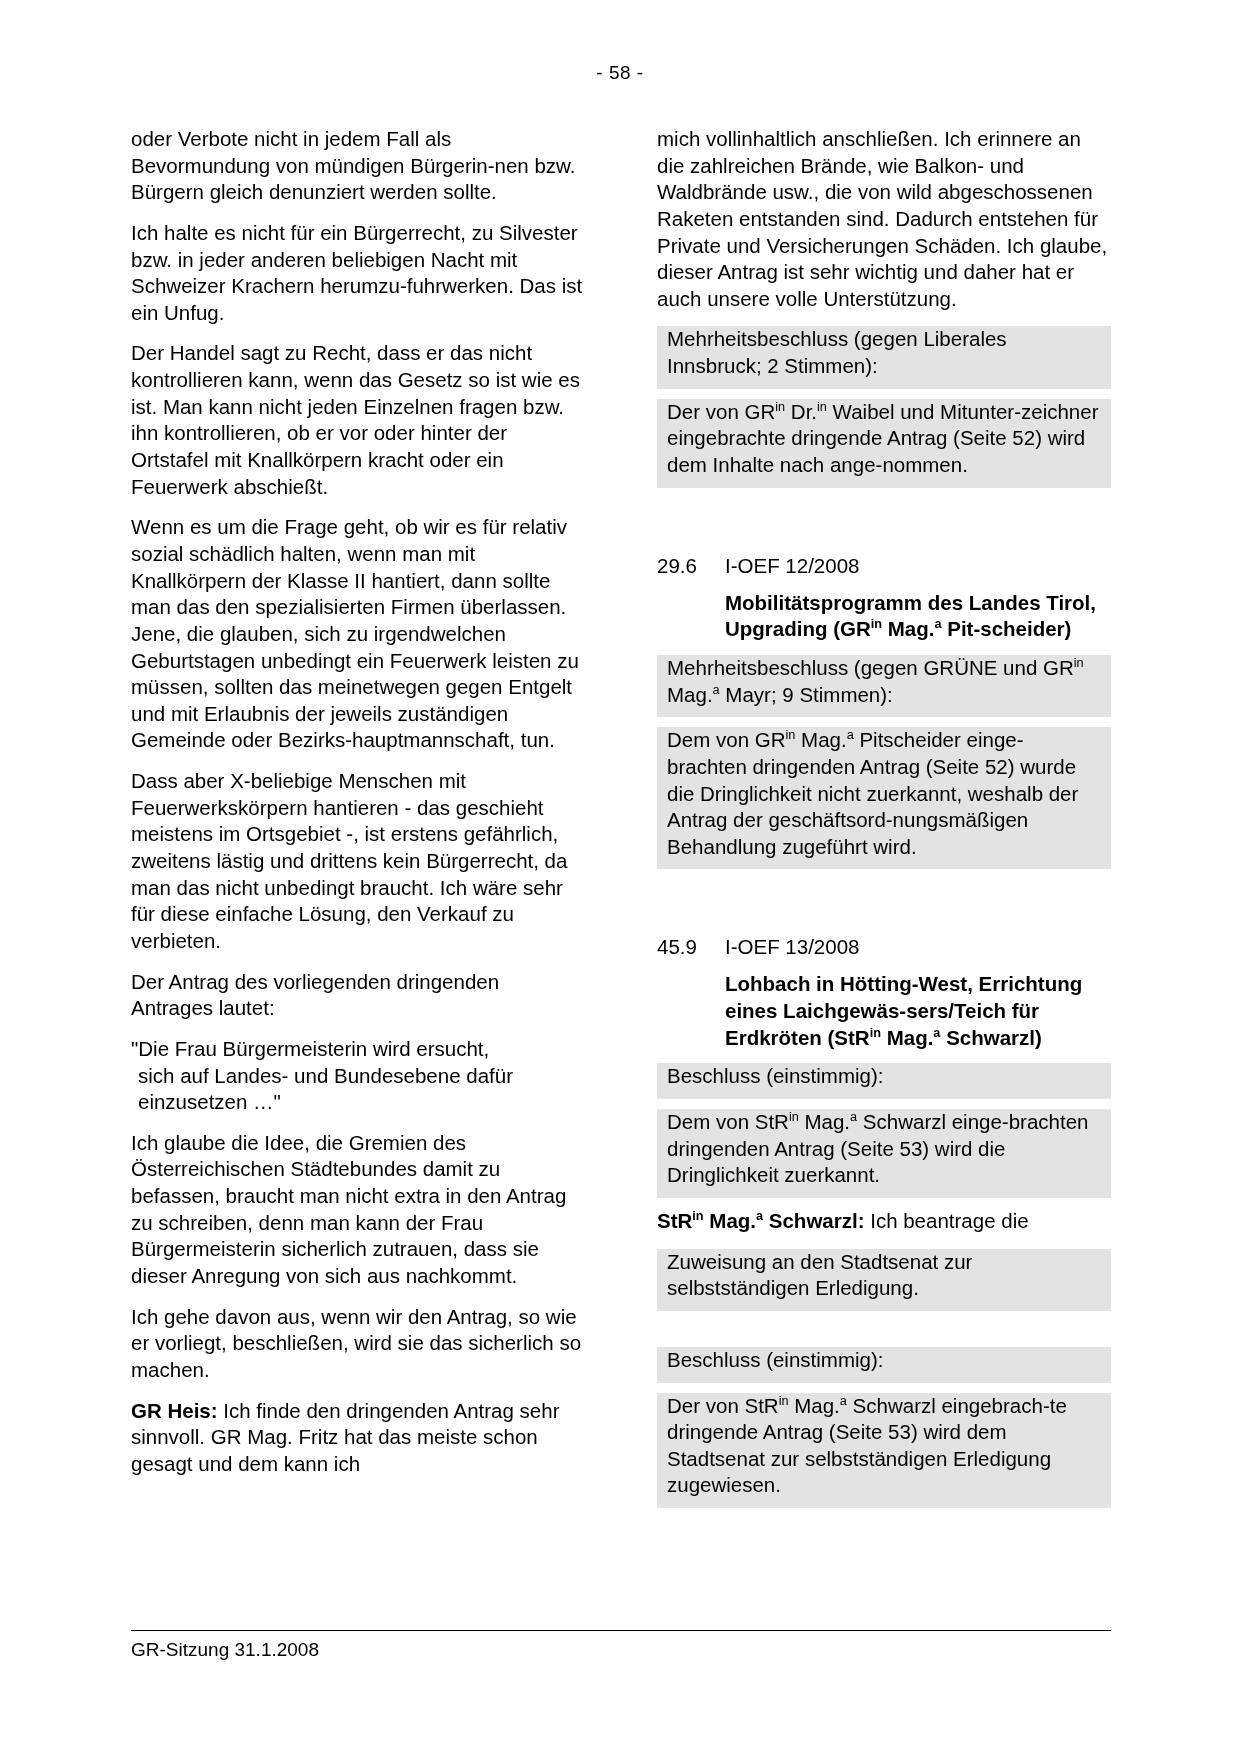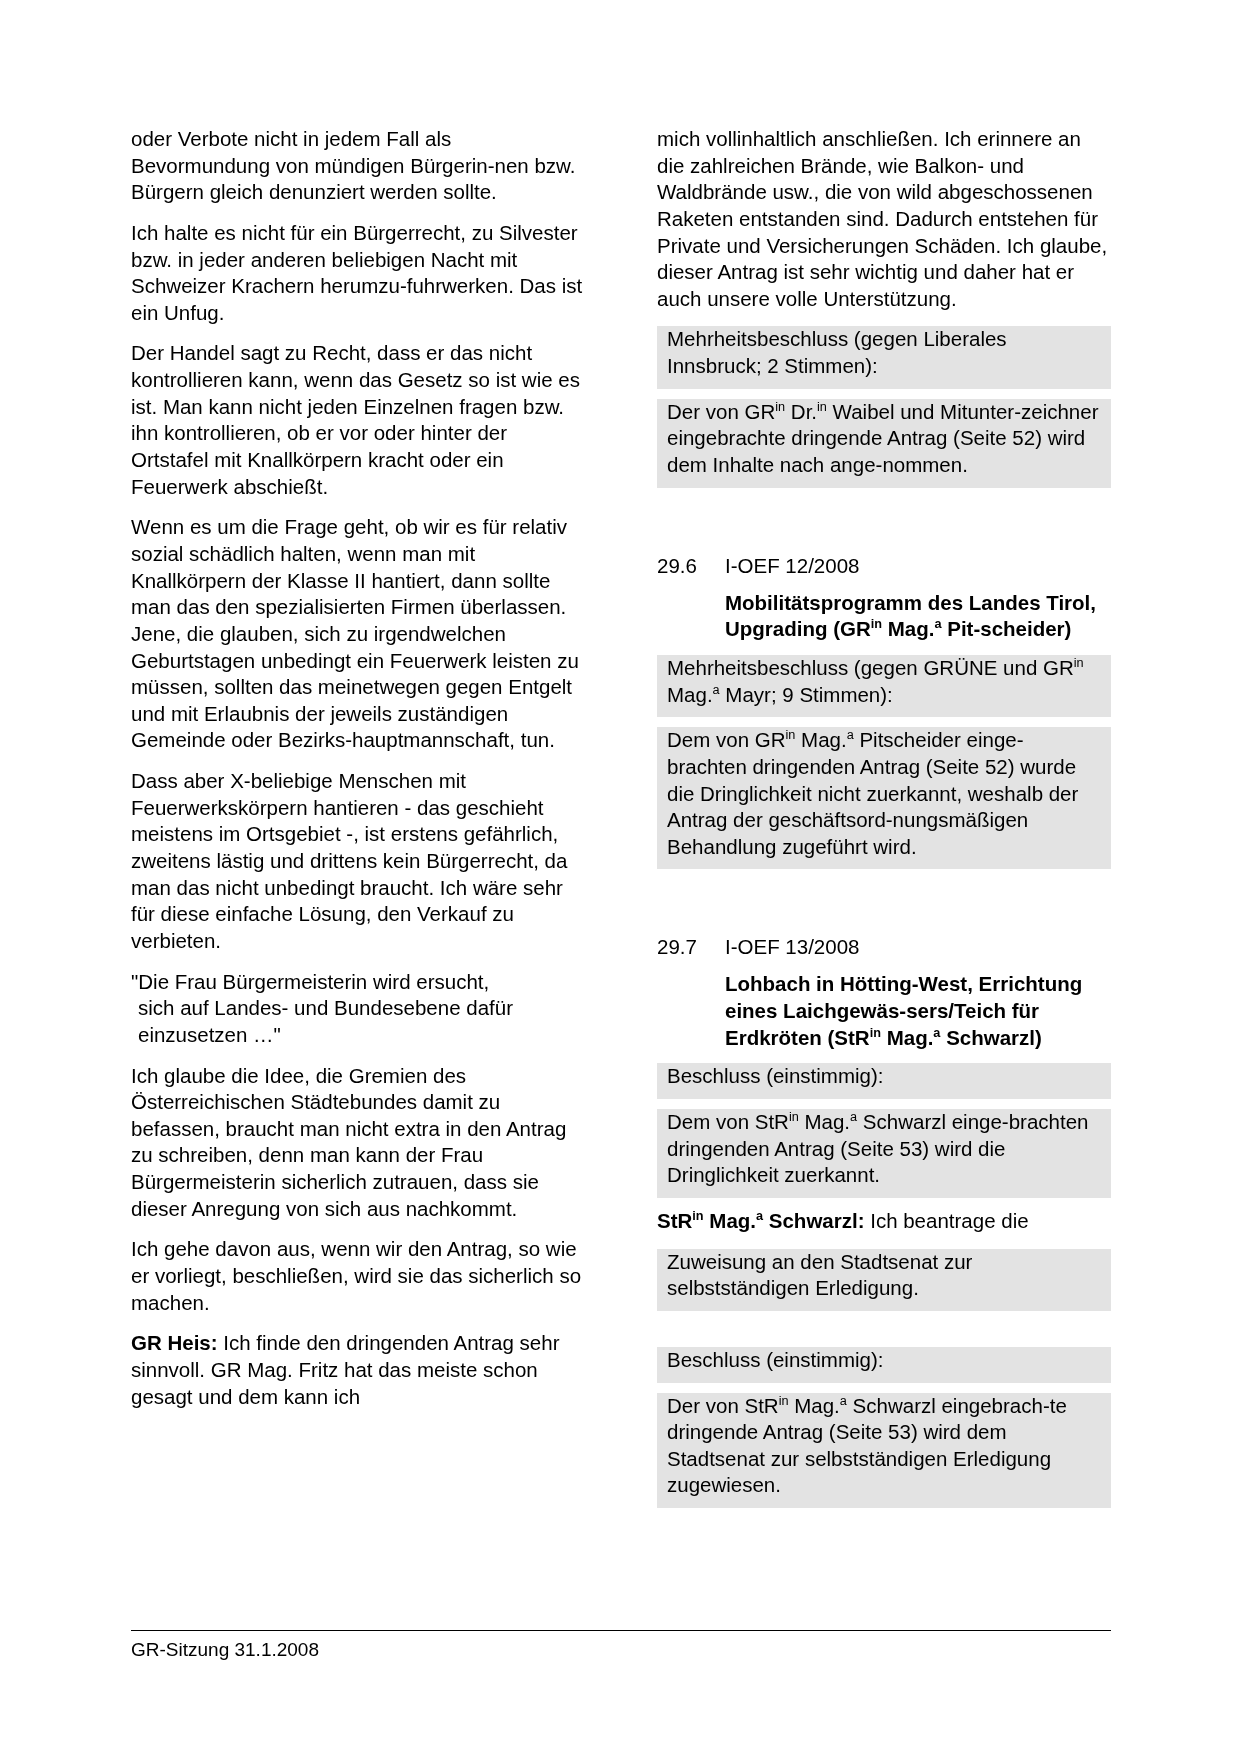--- a/index.html
+++ b/index.html
@@ -92,29 +92,31 @@
     top: 1639px;
     font-size: 19px;
     text-align: right;
   }
 </style>
 </head>
 <body>
 
 <div class="page">
 
+  <div class="page-number">- 58 -</div>
 
   <div class="columns">
 
     <div class="col">
       <p>oder Verbote nicht in jedem Fall als Bevormundung von mündigen Bürgerin-nen bzw. Bürgern gleich denunziert werden sollte.</p>
       <p>Ich halte es nicht für ein Bürgerrecht, zu Silvester bzw. in jeder anderen beliebigen Nacht mit Schweizer Krachern herumzu-fuhrwerken. Das ist ein Unfug.</p>
       <p>Der Handel sagt zu Recht, dass er das nicht kontrollieren kann, wenn das Gesetz so ist wie es ist. Man kann nicht jeden Einzelnen fragen bzw. ihn kontrollieren, ob er vor oder hinter der Ortstafel mit Knallkörpern kracht oder ein Feuerwerk abschießt.</p>
       <p>Wenn es um die Frage geht, ob wir es für relativ sozial schädlich halten, wenn man mit Knallkörpern der Klasse II hantiert, dann sollte man das den spezialisierten Firmen überlassen. Jene, die glauben, sich zu irgendwelchen Geburtstagen unbedingt ein Feuerwerk leisten zu müssen, sollten das meinetwegen gegen Entgelt und mit Erlaubnis der jeweils zuständigen Gemeinde oder Bezirks-hauptmannschaft, tun.</p>
       <p>Dass aber X-beliebige Menschen mit Feuerwerkskörpern hantieren - das geschieht meistens im Ortsgebiet -, ist erstens gefährlich, zweitens lästig und drittens kein Bürgerrecht, da man das nicht unbedingt braucht. Ich wäre sehr für diese einfache Lösung, den Verkauf zu verbieten.</p>
+      <p>Der Antrag des vorliegenden dringenden Antrages lautet:</p>
 
       <div class="quote">
         <span>"Die Frau Bürgermeisterin wird ersucht,</span>
         <span class="indent">sich auf Landes- und Bundesebene dafür</span>
         <span class="indent">einzusetzen …"</span>
       </div>
 
       <p>Ich glaube die Idee, die Gremien des Österreichischen Städtebundes damit zu befassen, braucht man nicht extra in den Antrag zu schreiben, denn man kann der Frau Bürgermeisterin sicherlich zutrauen, dass sie dieser Anregung von sich aus nachkommt.</p>
       <p>Ich gehe davon aus, wenn wir den Antrag, so wie er vorliegt, beschließen, wird sie das sicherlich so machen.</p>
 
@@ -134,21 +136,21 @@
         <span class="ttl">I-OEF 12/2008</span>
       </div>
       <div class="subhead"><span>Mobilitätsprogramm des Landes Tirol, Upgrading (GR</span><sup>in</sup><span> Mag.</span><sup>a</sup><span> Pit-scheider)</span></div>
 
       <div class="shaded"><span>Mehrheitsbeschluss (gegen GRÜNE und GR</span><sup>in</sup><span> Mag.</span><sup>a</sup><span> Mayr; 9 Stimmen):</span></div>
       <div class="shaded"><span>Dem von GR</span><sup>in</sup><span> Mag.</span><sup>a</sup><span> Pitscheider einge-brachten dringenden Antrag (Seite 52) wurde die Dringlichkeit nicht zuerkannt, weshalb der Antrag der geschäftsord-nungsmäßigen Behandlung zugeführt wird.</span></div>
 
       <div class="gap-md"></div>
 
       <div class="section">
-        <span class="num">29.7</span>
+        <span class="num">45.9</span>
         <span class="ttl">I-OEF 13/2008</span>
       </div>
       <div class="subhead"><span>Lohbach in Hötting-West, Errichtung eines Laichgewäs-sers/Teich für Erdkröten (StR</span><sup>in</sup><span> Mag.</span><sup>a</sup><span> Schwarzl)</span></div>
 
       <div class="shaded">Beschluss (einstimmig):</div>
       <div class="shaded"><span>Dem von StR</span><sup>in</sup><span> Mag.</span><sup>a</sup><span> Schwarzl einge-brachten dringenden Antrag (Seite 53) wird die Dringlichkeit zuerkannt.</span></div>
 
       <p><b><span>StR</span><sup>in</sup><span> Mag.</span><sup>a</sup><span> Schwarzl:</span></b><span> Ich beantrage die</span></p>
 
       <div class="shaded">Zuweisung an den Stadtsenat zur selbstständigen Erledigung.</div>

